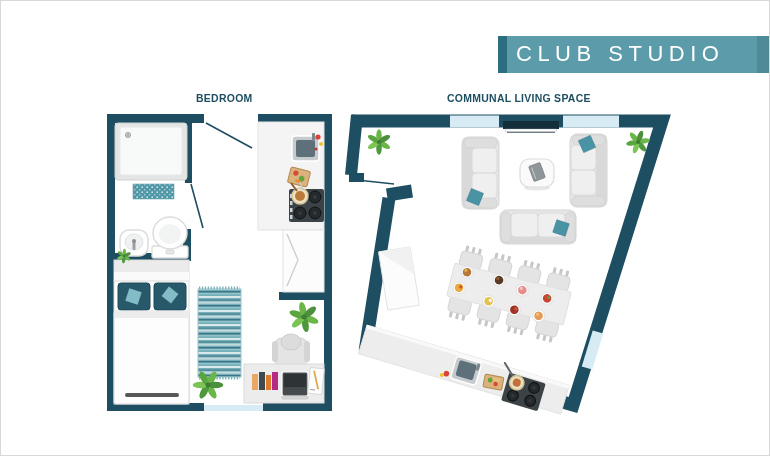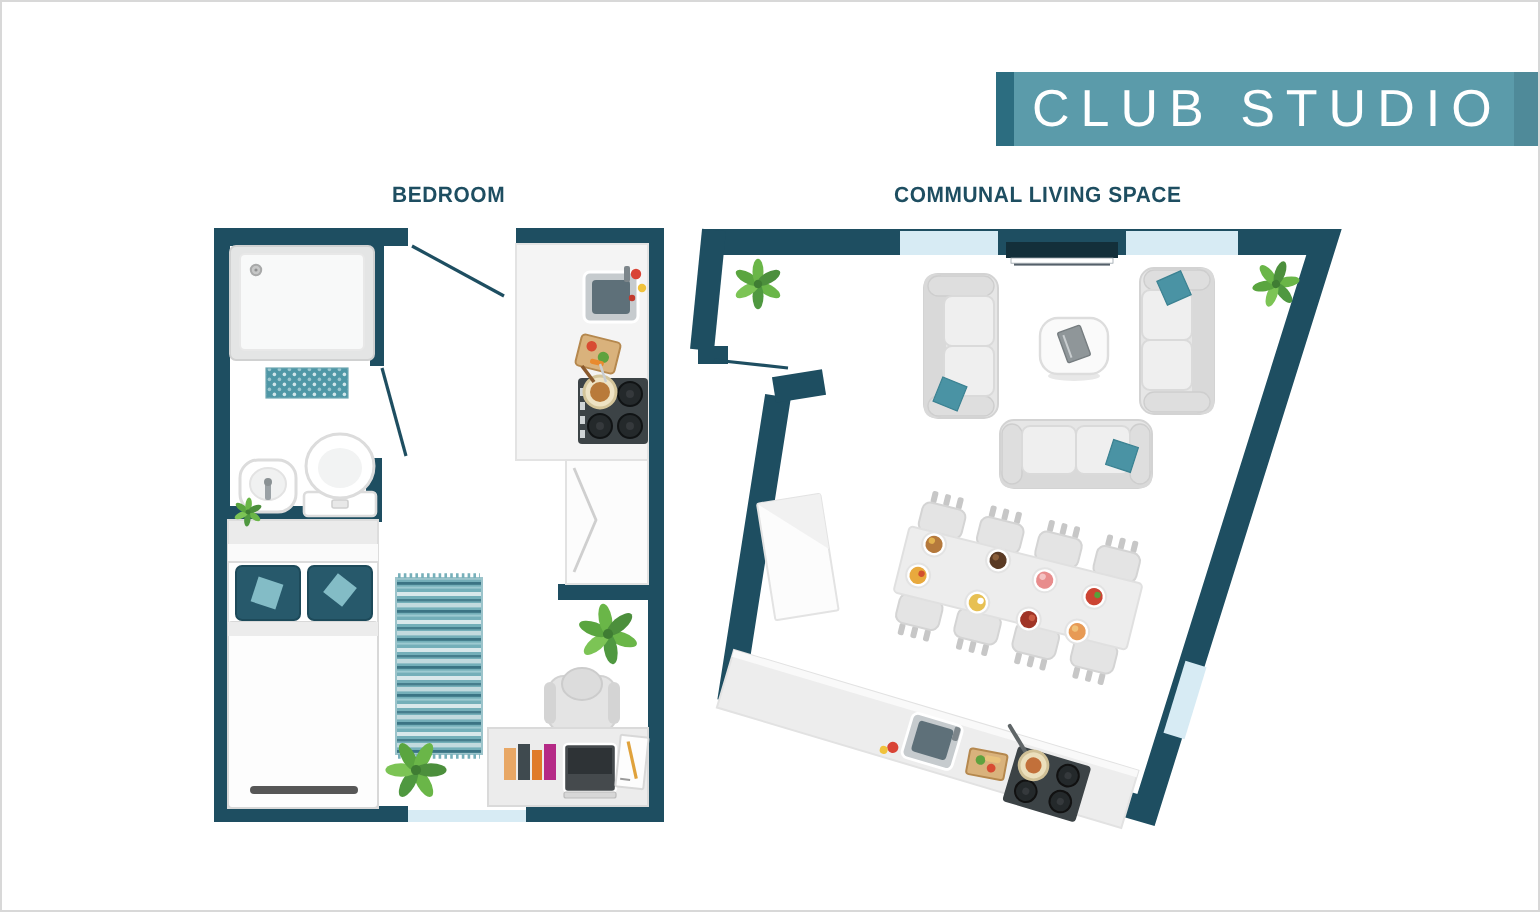--- a/index.html
+++ b/index.html
@@ -9,21 +9,21 @@
   .plan-svg{position:absolute;left:0;top:0;}
   .room-label{position:absolute;font-size:11px;font-weight:700;
               color:var(--label-text,#1e4e61);letter-spacing:.3px;
               transform:scaleX(.95);transform-origin:left center;white-space:nowrap;}
   .banner{position:absolute;top:35px;left:506px;right:0;height:37px;
           background:var(--banner-bg,#5b9baa);}
   .banner-accent{position:absolute;top:35px;left:497px;width:9px;height:37px;
           background:var(--banner-accent,#2c6d80);}
   .banner-fold{position:absolute;top:0;right:0;width:12px;height:37px;
           background:var(--banner-fold,#4f8a99);}
-  .banner-title{position:absolute;left:9px;top:0;line-height:36px;font-size:26px;
+  .banner-title{position:absolute;left:9px;top:0;line-height:36px;font-size:22px;
           font-weight:300;letter-spacing:5.5px;color:#fff;white-space:nowrap;}
   
   .wall{fill:var(--wall,#1e4e61);}
   .wline{stroke:var(--wall,#1e4e61);fill:none;}
   .glass{fill:var(--window-glass,#d7ebf4);}
   .gline{stroke:var(--window-glass,#d7ebf4);fill:none;}
   .teal{fill:var(--accent-teal,#4a93a4);}
   .pdark{fill:var(--pillow-dark,#27596b);}
   .doorline{stroke:var(--wall,#1e4e61);stroke-width:1.6;fill:none;}
 </style>

